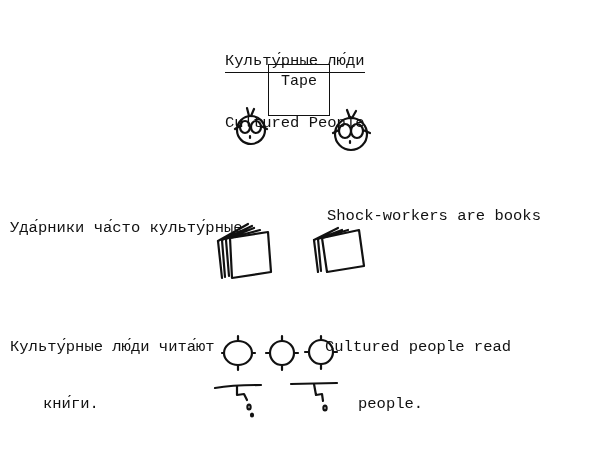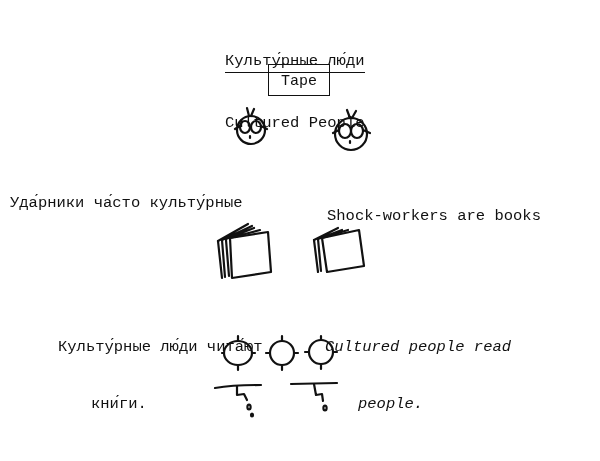--- a/index.html
+++ b/index.html
@@ -3,21 +3,21 @@
 <meta charset="utf-8">
 <style>
   html,body{margin:0;padding:0;background:#fff;}
   body{width:600px;height:461px;position:relative;overflow:hidden;
        font-family:"Liberation Mono","DejaVu Sans Mono",monospace;color:#111;}
   .abs{position:absolute;white-space:pre;}
   .t{font-size:15.5px;line-height:19px;}
   .title{left:225px;top:11px;font-size:15.5px;line-height:20px;}
   .title .l1{display:block;padding-bottom:1px;border-bottom:1.5px solid #111;}
   .title .l2{display:block;}
-  .tape{left:268px;top:64px;width:62px;height:32px;border:1.6px solid #111;
+  .tape{left:268px;top:64px;width:62px;height:52px;border:1.6px solid #111;
         box-sizing:border-box;text-align:center;line-height:33px;font-size:15px;}
   svg{position:absolute;overflow:visible;}
   svg *{fill:none;stroke:#111;stroke-width:2.2;stroke-linecap:round;stroke-linejoin:round;}
 </style>
 </head>
 <body>
 
 <div class="abs title">
   <span class="l1">Культу́рные лю́ди</span>
   <span class="l2">Cultured People</span>
@@ -35,43 +35,43 @@
 </svg>
 <svg style="left:329px;top:104px" width="46" height="52" viewBox="0 0 46 52">
   <circle cx="22" cy="30" r="16"></circle>
   <path d="M21 14 L18 6 M23 14 L27 7"></path>
   <ellipse cx="16" cy="27" rx="6" ry="7"></ellipse>
   <ellipse cx="28" cy="27" rx="6" ry="7"></ellipse>
   <path d="M22 27 L22 27 M10 26 L4 29 M34 26 L41 29"></path>
   <path d="M21 37 L21 39"></path>
 </svg>
 
-<div class="abs t" style="left:10px;top:156px;">
+<div class="abs t" style="left:10px;top:181px;">
   <div>Уда́рники ча́сто культу́рные</div>
 </div>
 <div class="abs t" style="left:327px;top:169px;">
   <div>Shock-workers are books</div>
 </div>
 
 <svg style="left:208px;top:220px" width="60" height="60" viewBox="0 0 60 60">
   <path d="M10 21 L14 58 M14 20 L17 57 M18 20 L21 56"></path>
   <path d="M10 21 L40 4 M14 20 L44 6 M18 19 L46 8 M22 18 L52 10"></path>
   <path d="M22 18 L24 58 L63 52 L60 12 Z"></path>
 </svg>
 <svg style="left:308px;top:222px" width="55" height="52" viewBox="0 0 55 52">
   <path d="M6 18 L10 50 M10 17 L13 49"></path>
   <path d="M6 18 L30 6 M10 17 L34 8 M14 16 L40 8"></path>
   <path d="M14 16 L19 50 L56 44 L51 8 Z"></path>
 </svg>
 
-<div class="abs t" style="left:10px;top:300px;margin-left:48px;">
+<div class="abs t" style="left:10px;top:300px;">
   <div>Культу́рные лю́ди чита́ют</div>
   <div style="padding-left:33px">кни́ги.</div>
 </div>
-<div class="abs t" style="left:325px;top:300px;font-style:italic;">
+<div class="abs t" style="left:325px;top:300px;">
   <div>Cultured people read</div>
   <div style="padding-left:33px">people.</div>
 </div>
 
 <svg style="left:220px;top:333px" width="38" height="40" viewBox="0 0 38 40">
   <ellipse cx="18" cy="20" rx="14" ry="12"></ellipse>
   <path d="M18 3 L18 8 M18 32 L18 37 M2 20 L4 20 M32 20 L35 20"></path>
 </svg>
 <svg style="left:264px;top:333px" width="36" height="40" viewBox="0 0 36 40">
   <ellipse cx="18" cy="20" rx="12" ry="12"></ellipse>

